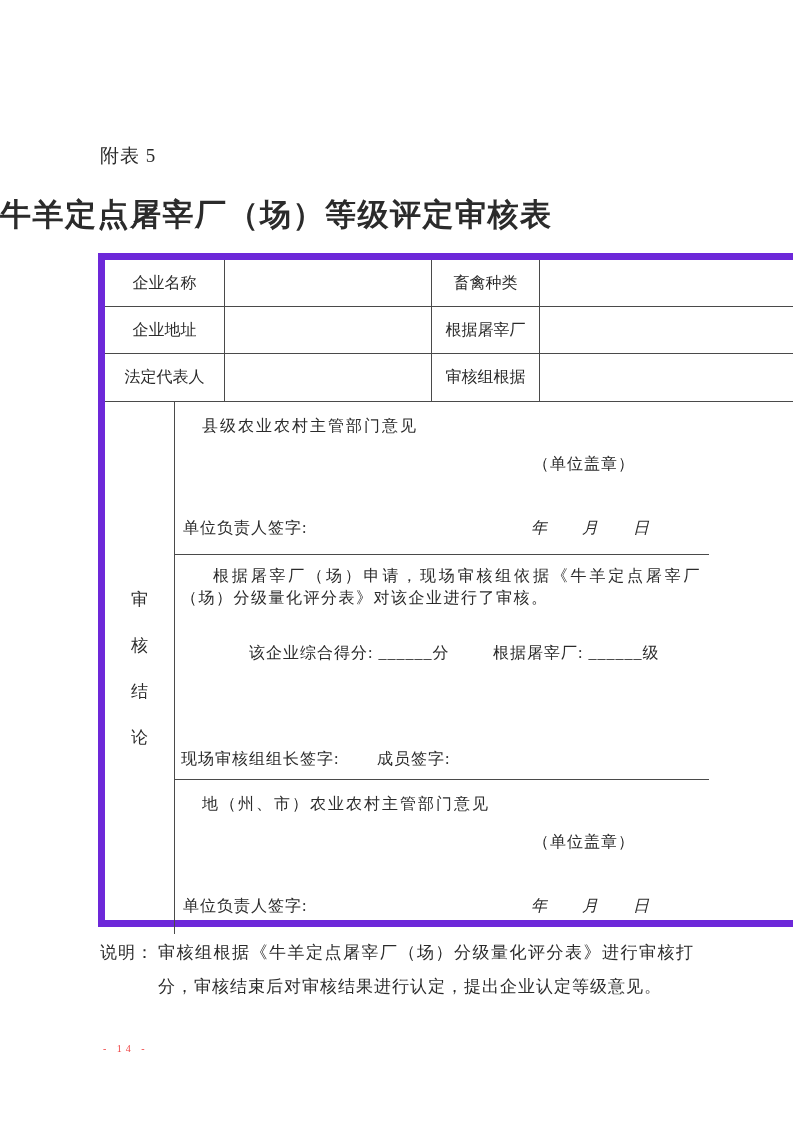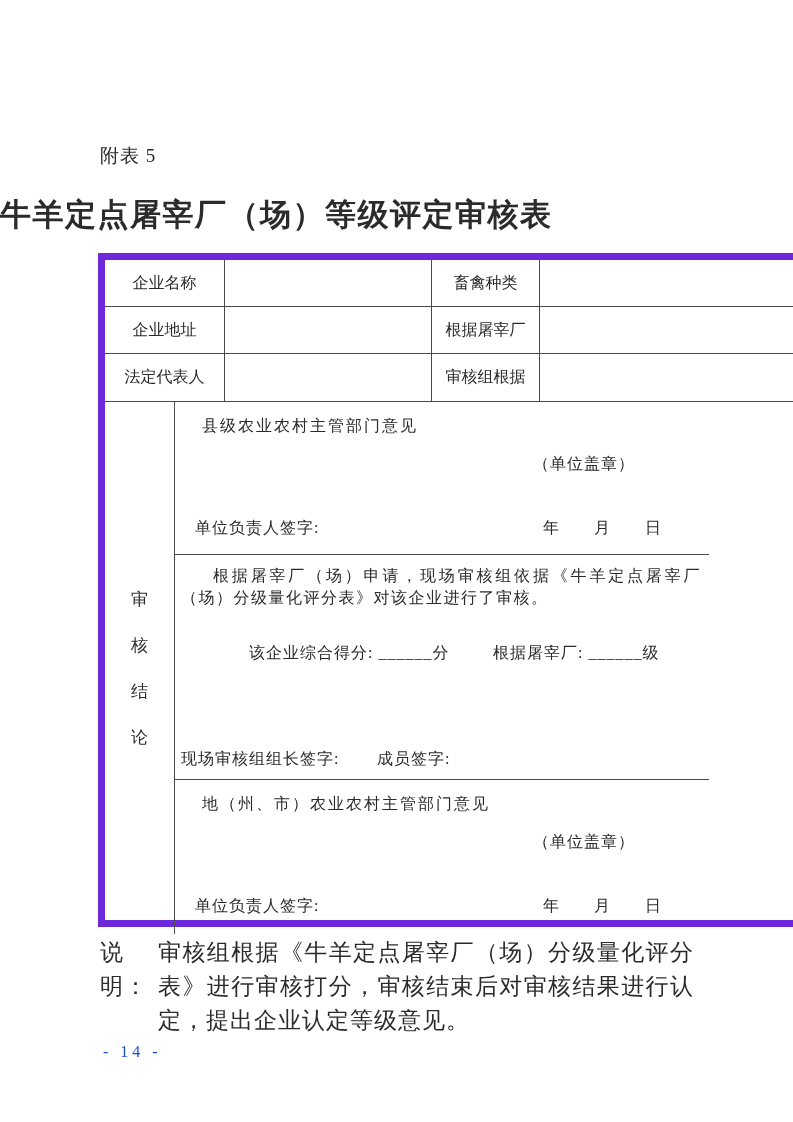--- a/index.html
+++ b/index.html
@@ -89,27 +89,27 @@
     letter-spacing: 2px;
   }
   .sec-seal {
     position: absolute;
     left: 358px;
     top: 52px;
     letter-spacing: 1px;
   }
   .sec-signrow {
     position: absolute;
-    left: 20px;
+    left: 8px;
     right: 0;
     bottom: 16px;
     height: 20px;
   }
   .sign-label { position: absolute; left: 0; letter-spacing: 1px; }
-  .sign-date  { position: absolute; left: 348px; letter-spacing: 1px; }
+  .sign-date  { position: absolute; left: 348px; letter-spacing: 1px; font-style: italic; }
   .sec2-paragraph {
     position: absolute;
     left: 6px;
     right: 8px;
     top: 10px;
     text-indent: 2em;
     line-height: 22px;
     letter-spacing: 1.5px;
     text-align: justify;
   }
@@ -130,31 +130,31 @@
     width: 520px;
   }
   .leader-sign { position: absolute; left: 0; letter-spacing: 1px; }
   .member-sign { position: absolute; left: 196px; letter-spacing: 1px; }
   .note {
     position: absolute;
     left: 100px;
     top: 936px;
     width: 600px;
     display: flex;
-    font-size: 23px;
+    font-size: 17px;
     line-height: 34px;
   }
   .note-label { width: 58px; flex-shrink: 0; letter-spacing: 1px; }
   .note-text { width: 536px; letter-spacing: 1px; text-align: justify; }
   .page-number {
     position: absolute;
     left: 103px;
     top: 1043px;
-    font-size: 16px;
-    color: #1d4ed8;
+    font-size: 10px;
+    color: #ef4444;
     letter-spacing: 4px;
   }
 </style>
 </head>
 <body>
 
 <div class="page">
 
   <div class="appendix-label">附表 5</div>
 

